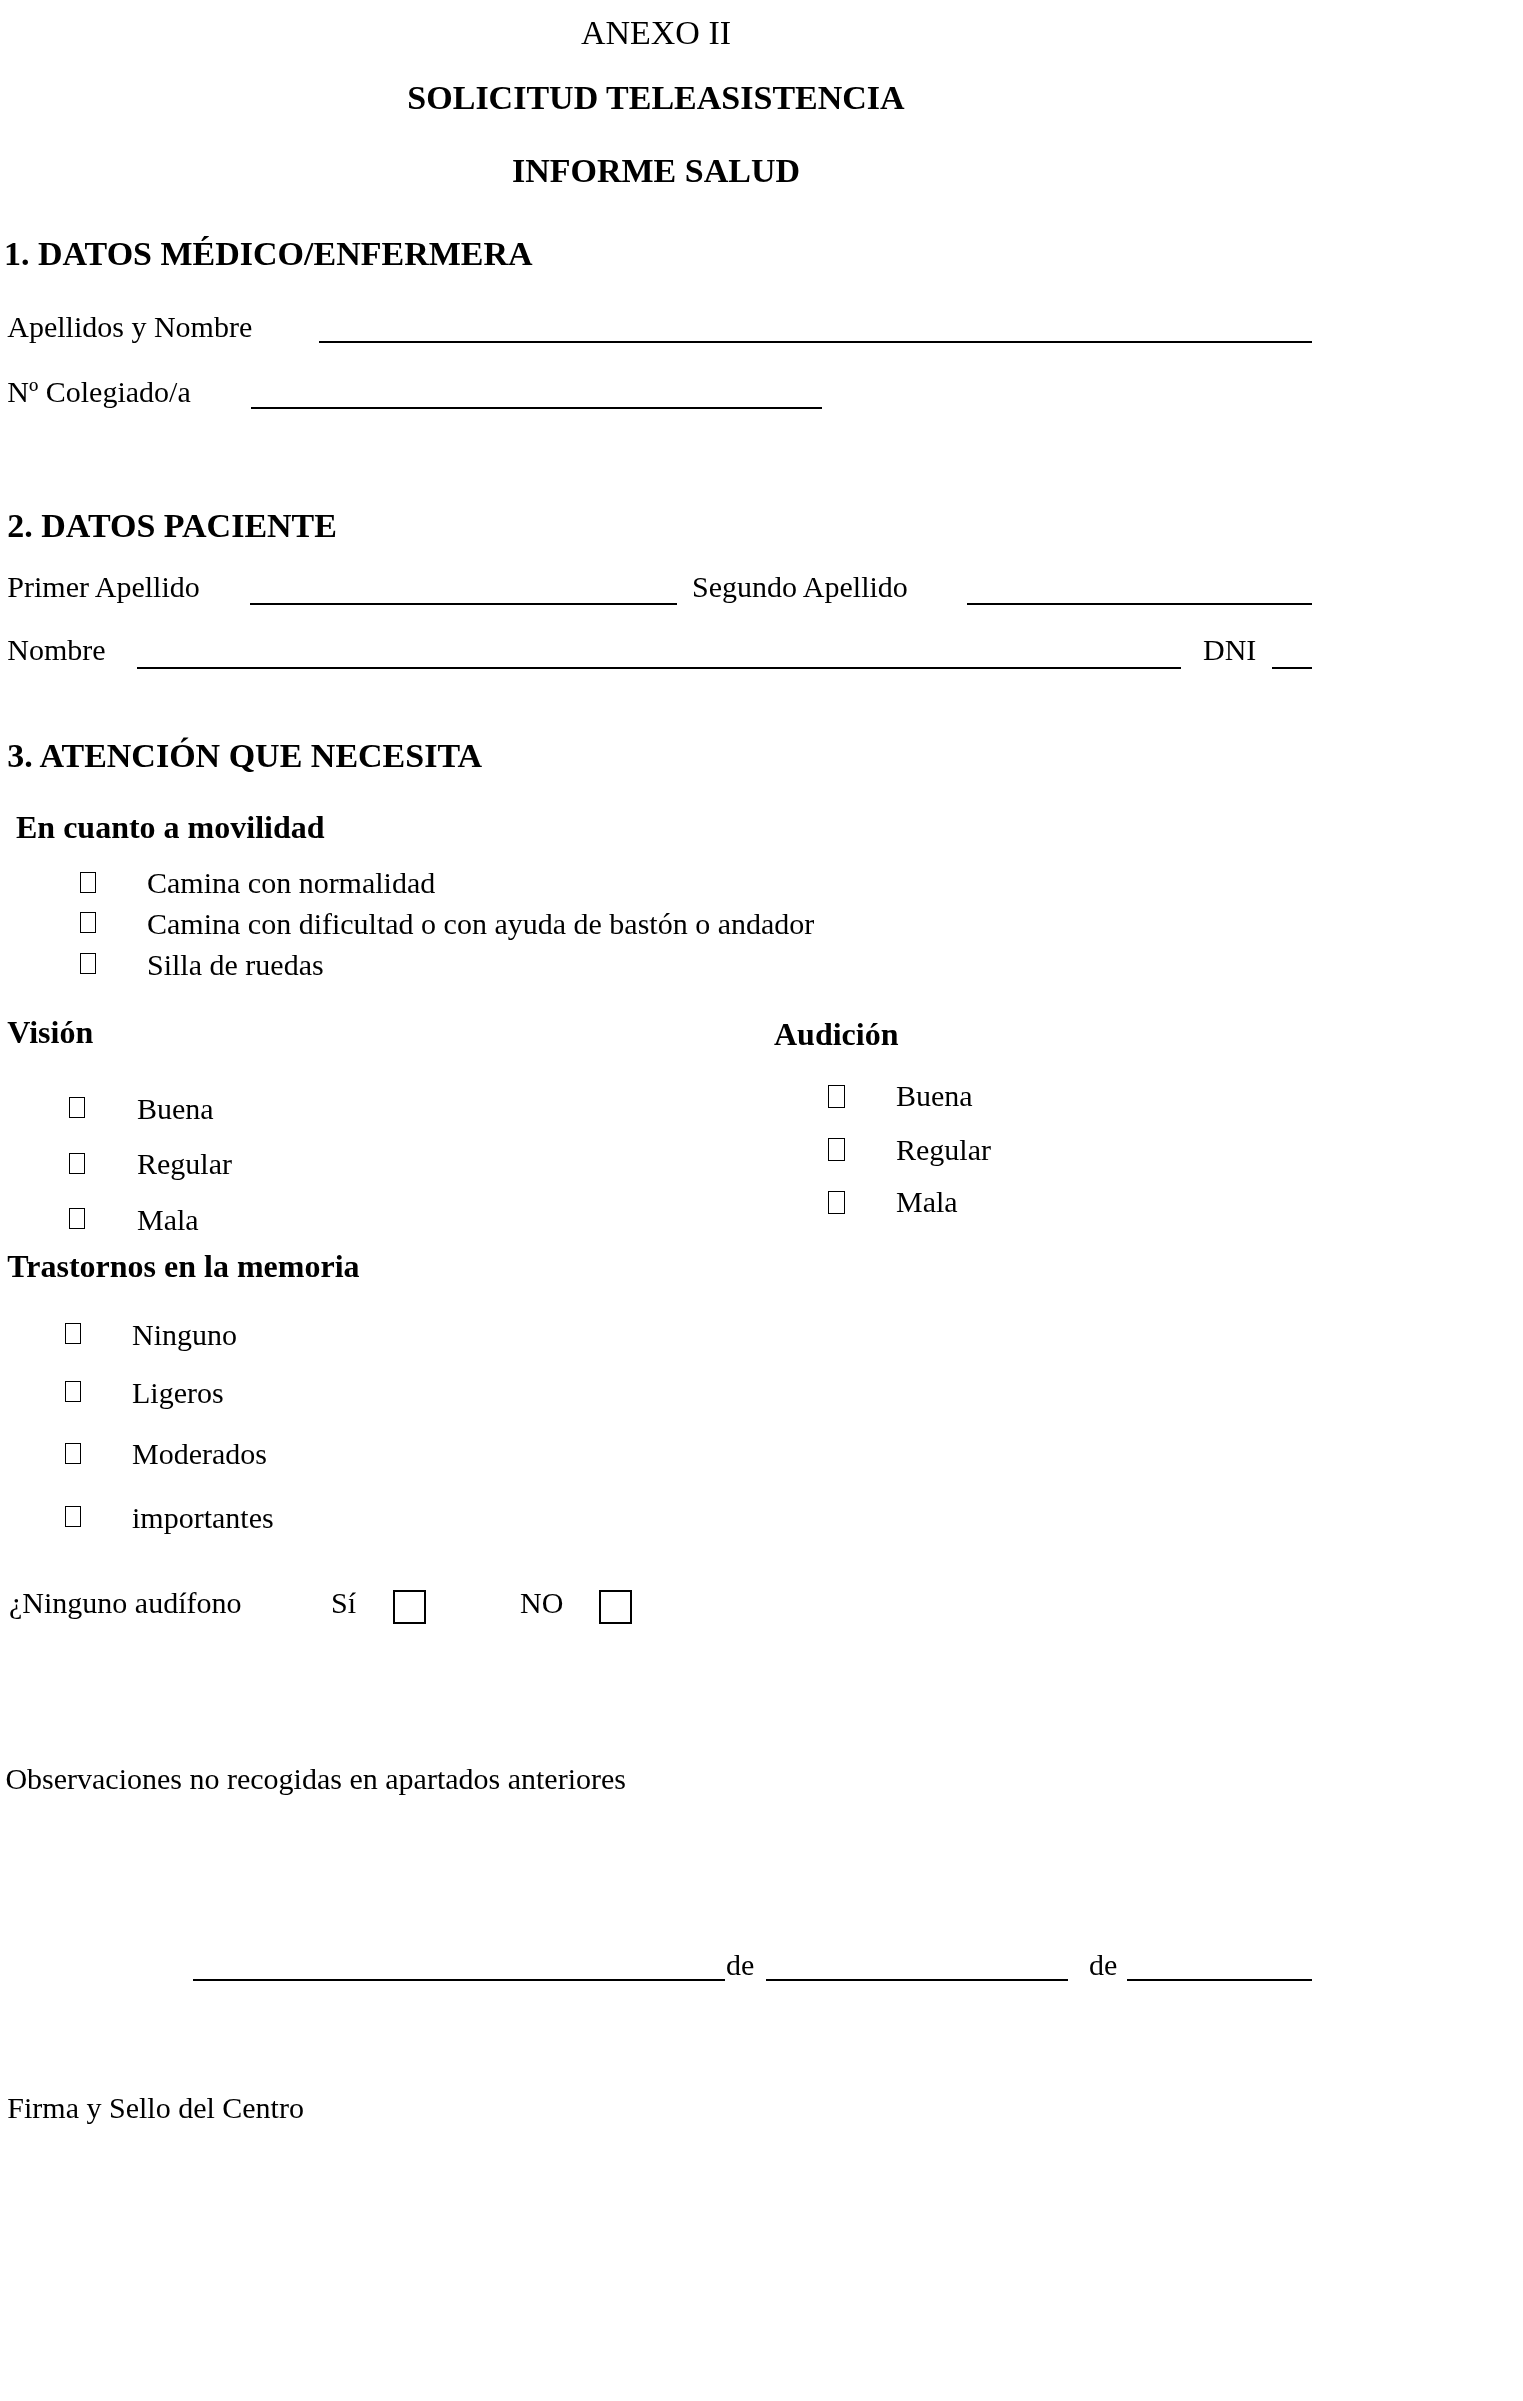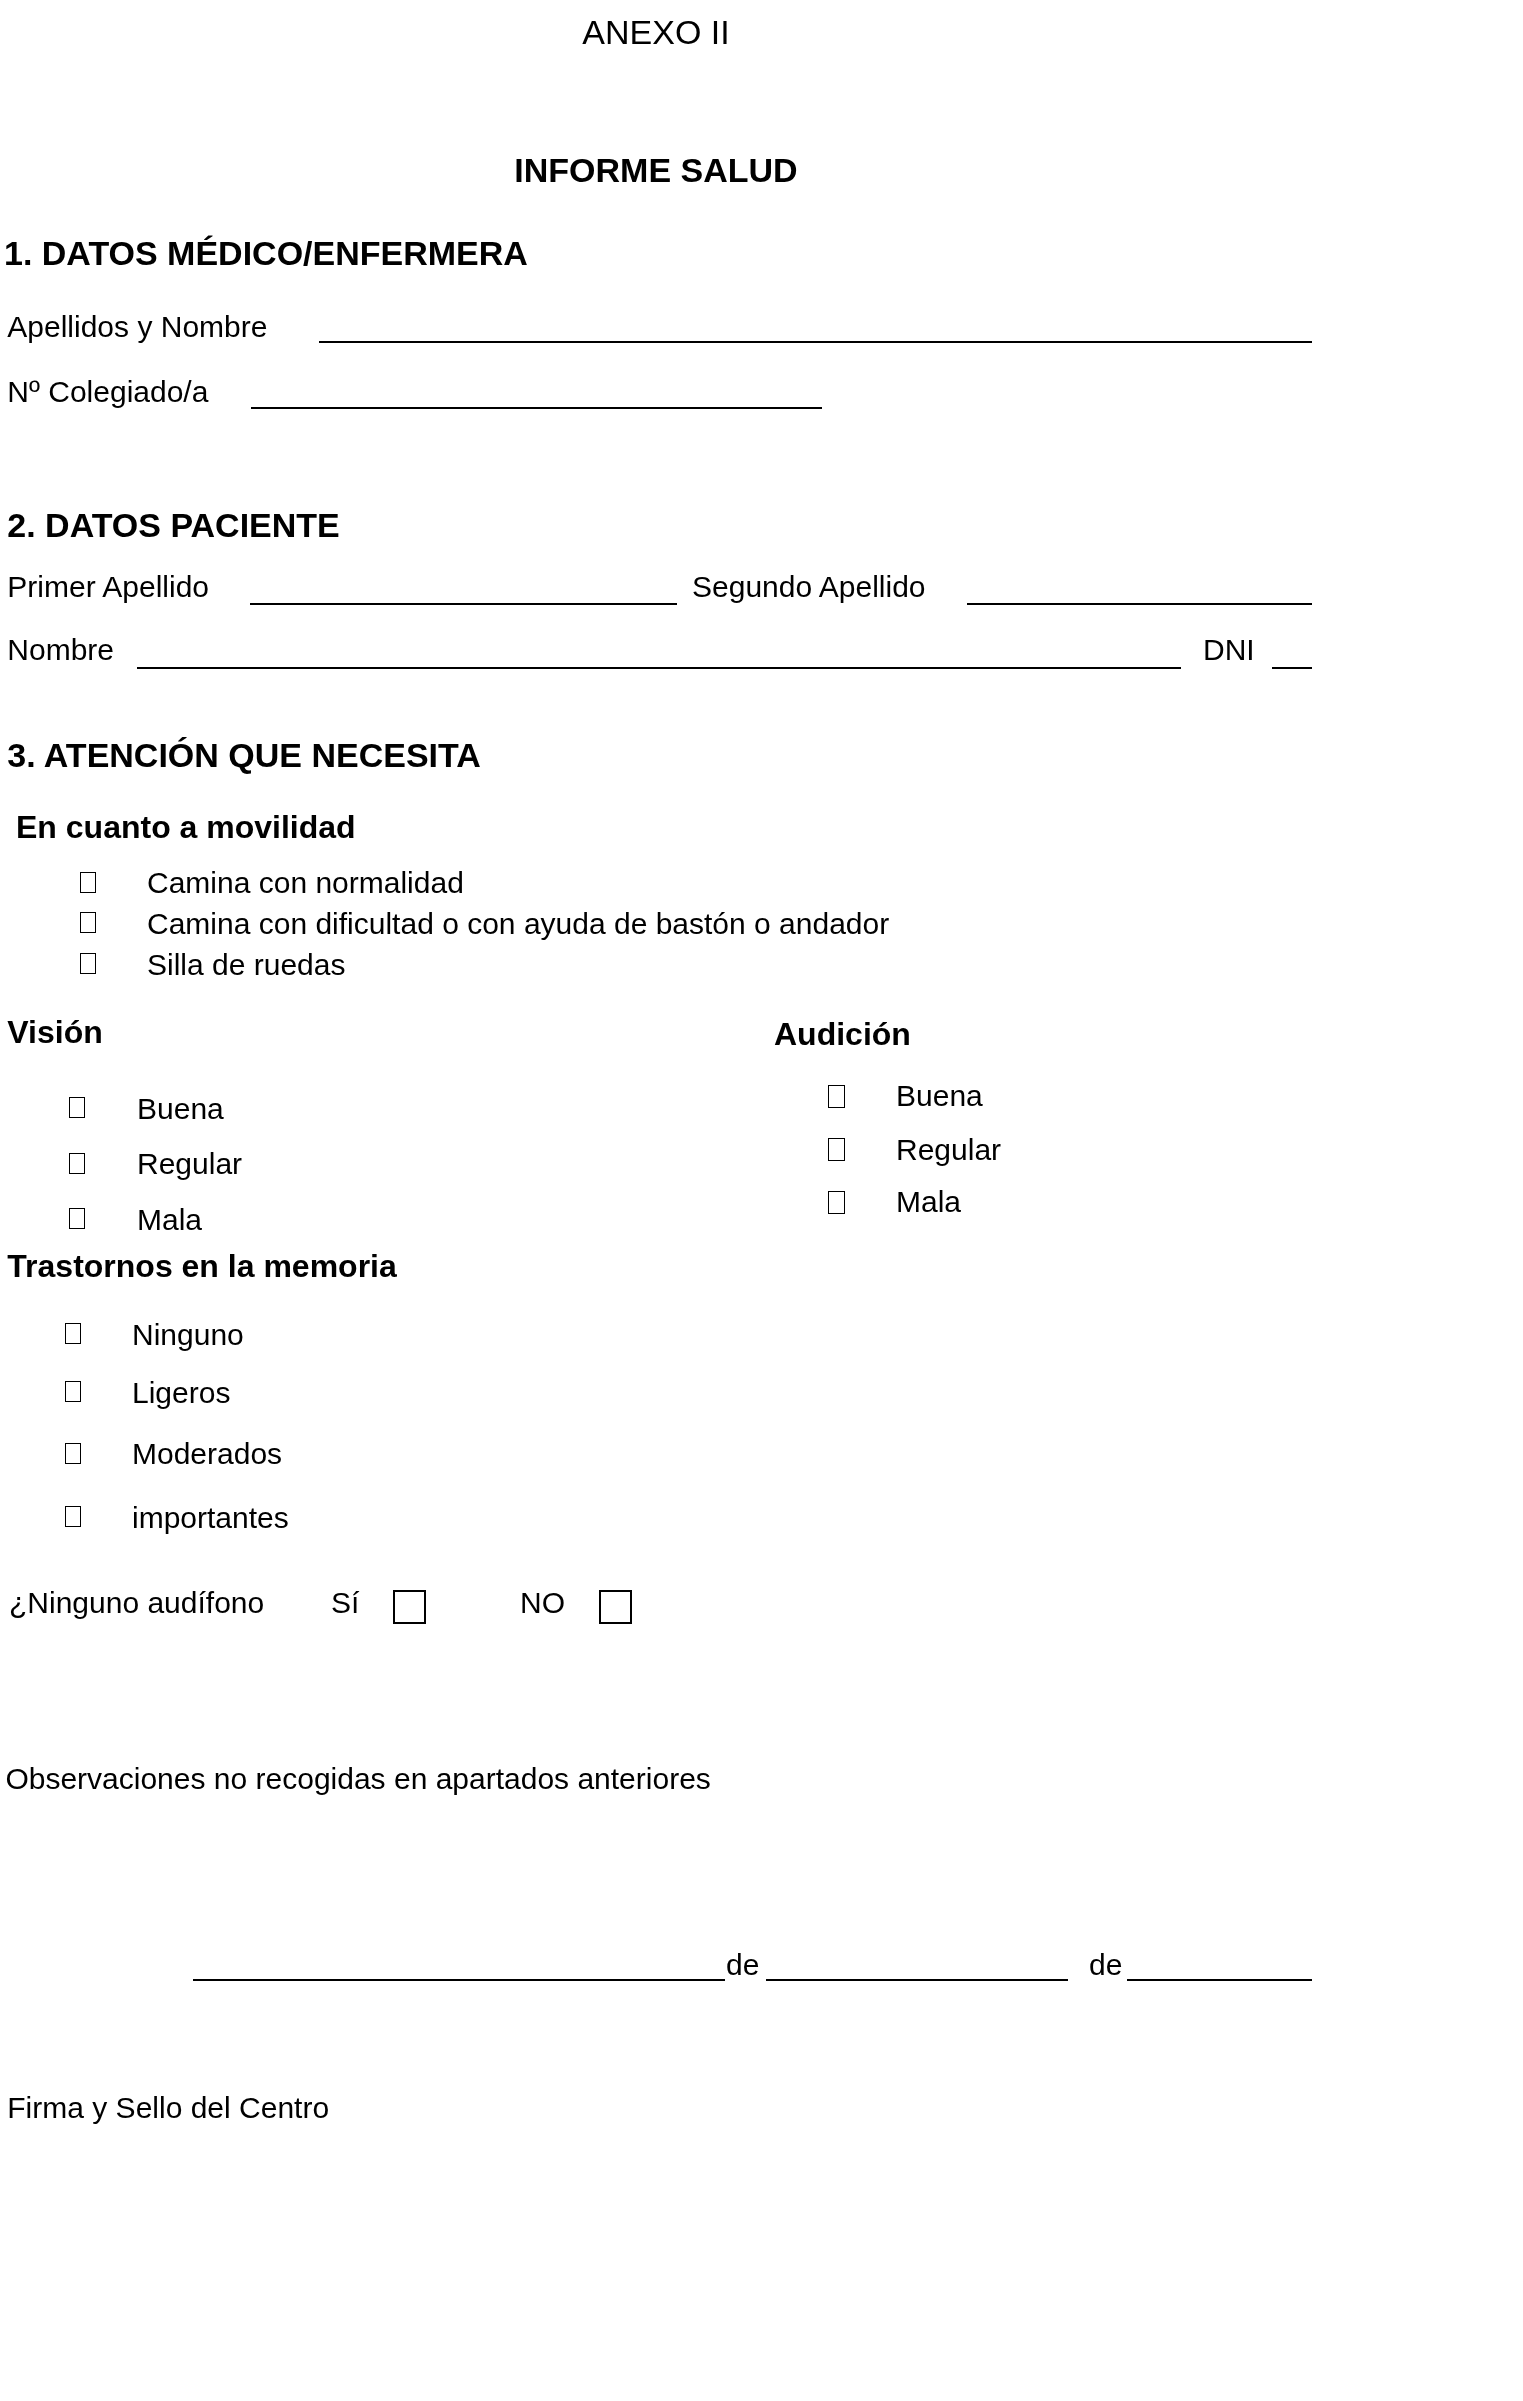--- a/index.html
+++ b/index.html
@@ -1,38 +1,39 @@
 <!DOCTYPE html>
 <html style="font-size:14.5px"><head>
 <meta charset="utf-8">
 <style>
   html,body{margin:0;padding:0;background:#fff;}
   .page{
     position:relative;
     width:1312px;height:2401px;
     background:#ffffff;color:#000;
-    font-family:Liberation Sans, sans-serif;
+    font-family:Liberation Serif, serif;
     overflow:hidden;
   }
   .t{position:absolute;white-space:nowrap;font-size:30px;line-height:1.15;color:#000;}
   .b{font-weight:bold;}
   .h36{font-size:34px;}
   .h34{font-size:32px;}
   .center{left:0;width:100%;text-align:center;}
   .fl{position:absolute;border-bottom:2.7px solid #000;height:32px;}
   .tofu{position:absolute;width:13.6px;height:19px;border:1.8px solid #000;background:#fff;}
   .tofu2{position:absolute;width:15.4px;height:21px;border:1.8px solid #000;background:#fff;}
   .bigbox{position:absolute;width:29px;height:30px;border:2.7px solid #000;background:#fff;}
 </style>
 </head>
 <body>
 
 <div class="page">
 
   <div class="t h36 center" style="top:12.7px;">ANEXO II</div>
+  <div class="t h36 b center" style="top:78px;">SOLICITUD TELEASISTENCIA</div>
   <div class="t h36 b center" style="top:151px;">INFORME SALUD</div>
 
   <div>
     <div class="t h36 b" style="left:4px;top:234px;">1. DATOS MÉDICO/ENFERMERA</div>
 
     <div class="t" style="left:7.3px;top:310px;">Apellidos y Nombre</div>
     <div class="fl" style="left:319px;top:309px;width:1186px;"></div>
 
     <div class="t" style="left:7.3px;top:375px;">Nº Colegiado/a</div>
     <div class="fl" style="left:251px;top:375px;width:571px;"></div>

